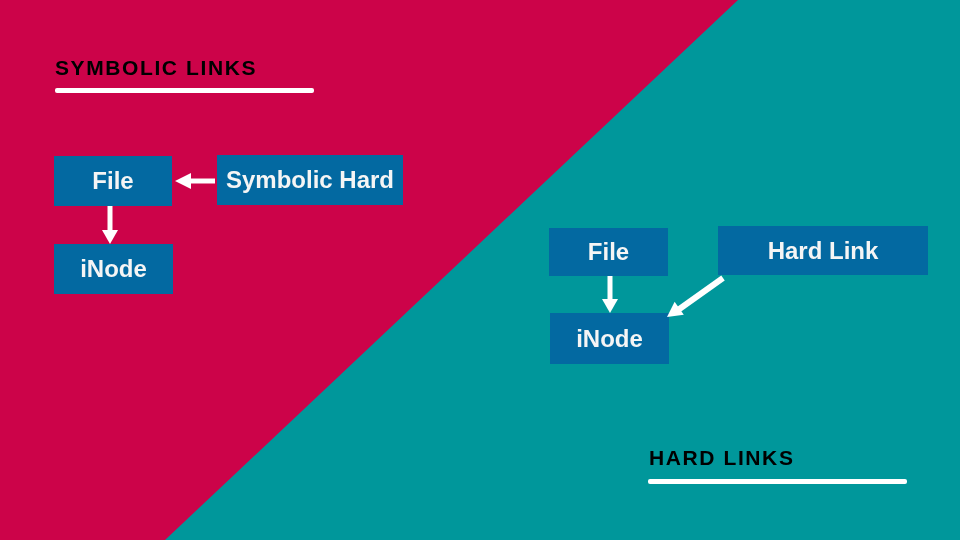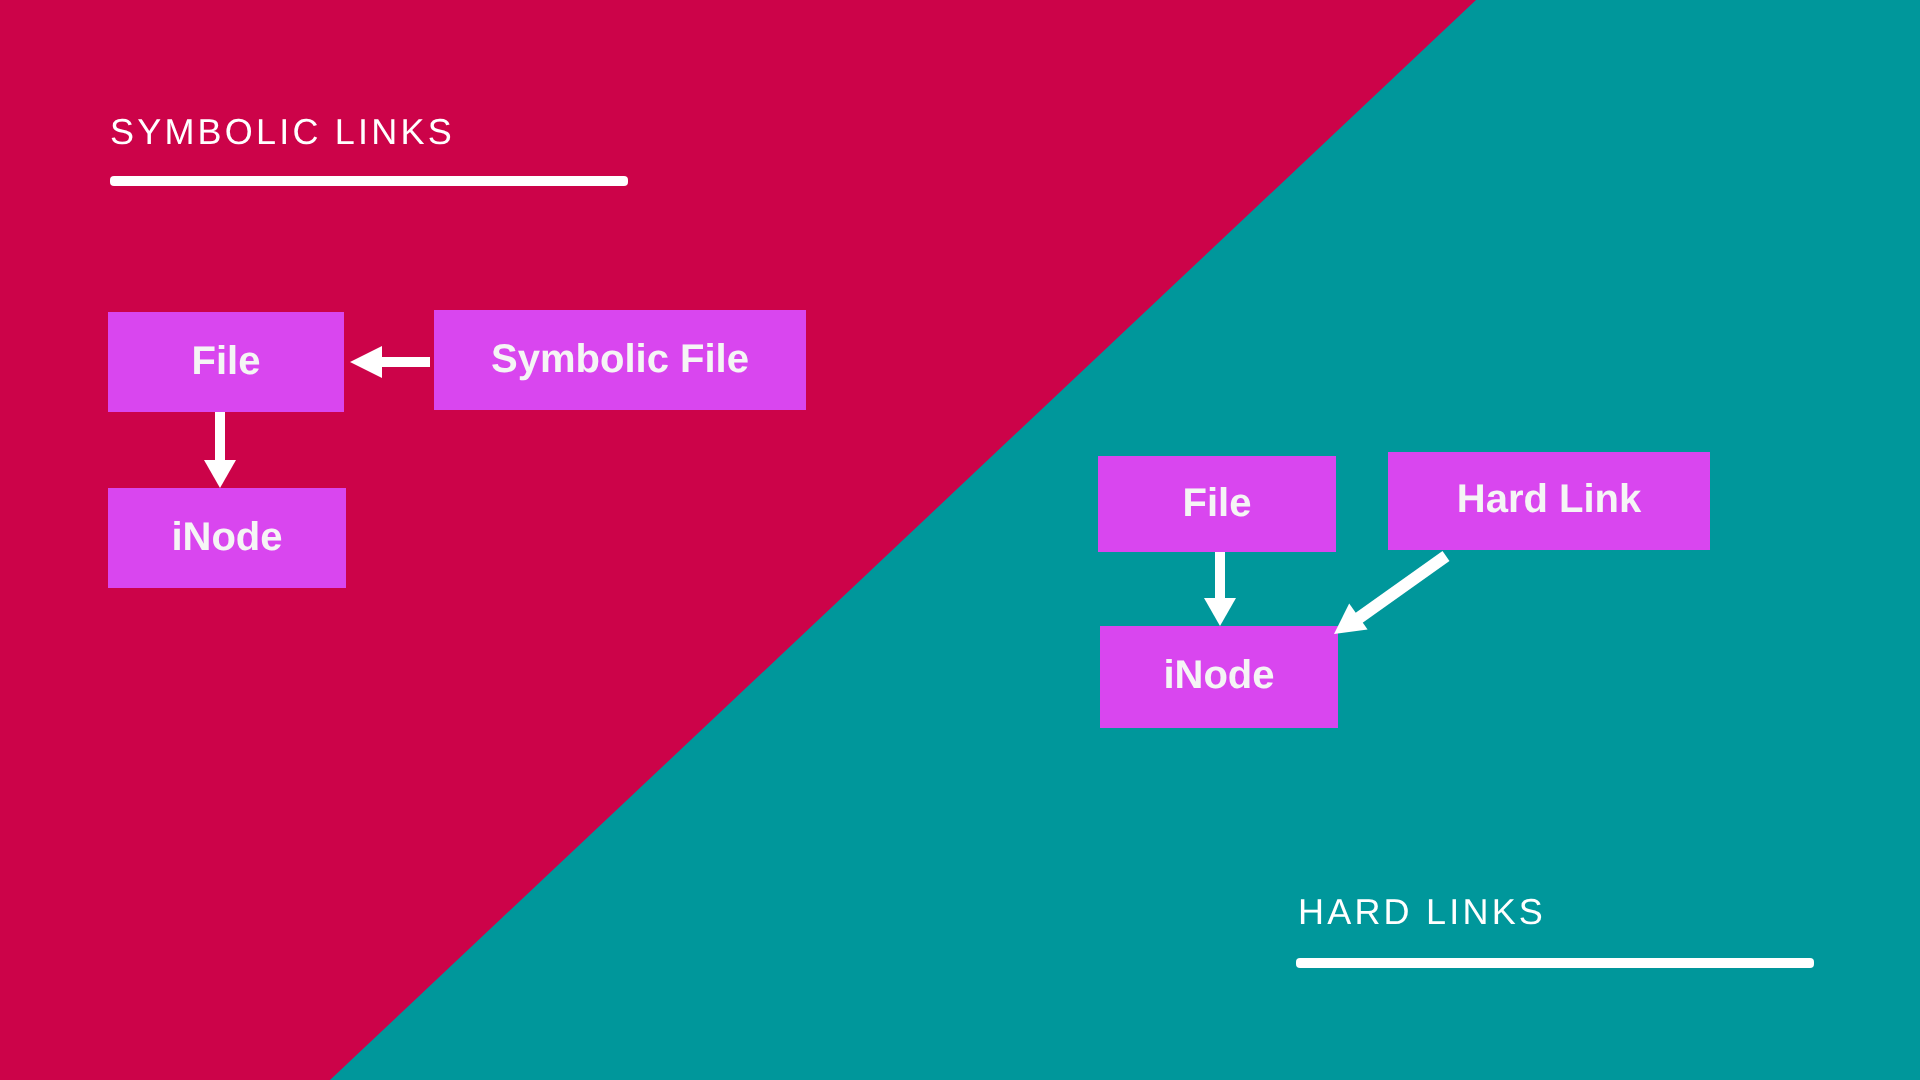--- a/index.html
+++ b/index.html
@@ -10,72 +10,72 @@
     background: #CC0349;
     font-family: "Liberation Sans", sans-serif;
   }
   .teal-layer {
     position: absolute; inset: 0;
     background: #00979B;
     clip-path: polygon(738px 0px, 960px 0px, 960px 540px, 165px 540px);
   }
   .section-title {
     position: absolute;
-    color: #ffffff;
-    font-size: 18px;
-    font-weight: normal;
+    color: #000000;
+    font-size: 21px;
+    font-weight: bold;
     letter-spacing: 1.6px;
     white-space: nowrap;
   }
   .title-rule {
     position: absolute;
     background: #FFFFFF;
     height: 5px;
     border-radius: 2px;
   }
   .node {
     position: absolute;
-    background: #d946ef;
+    background: #0369a1;
     color: #F5F5F5;
     display: flex;
     align-items: center;
     justify-content: center;
-    font-size: 20px;
+    font-size: 24px;
     font-weight: bold;
     white-space: nowrap;
   }
   #sym-title  { left: 55px;  top: 56px;  }
   #sym-rule   { left: 55px;  top: 88px;  width: 259px; }
   #hard-title { left: 649px; top: 446px; text-align: right; }
   #hard-rule  { left: 648px; top: 479px; width: 259px; }
 
   #sym-file   { left: 54px;  top: 156px; width: 118px; height: 50px; }
   #sym-link   { left: 217px; top: 155px; width: 186px; height: 50px; }
   #sym-inode  { left: 54px;  top: 244px; width: 119px; height: 50px; }
   #hard-file  { left: 549px; top: 228px; width: 119px; height: 48px; }
-  #hard-link  { left: 694px; top: 226px; width: 161px; height: 49px; }
+  #hard-link  { left: 718px; top: 226px; width: 210px; height: 49px; }
   #hard-inode { left: 550px; top: 313px; width: 119px; height: 51px; }
 
   #arrow-overlay {
     position: absolute; inset: 0;
     pointer-events: none;
   }
 </style>
 </head>
 <body>
 
 <div>
 
   <div class="teal-layer"></div>
 
   <div class="section-title" id="sym-title">SYMBOLIC LINKS</div>
   <div class="title-rule" id="sym-rule"></div>
 
   <div class="node" id="sym-file">File</div>
-  <div class="node" id="sym-link">Symbolic File</div>
+  <div class="node" id="sym-link">Symbolic Hard</div>
   <div class="node" id="sym-inode">iNode</div>
 
   <div class="section-title" id="hard-title">HARD LINKS</div>
   <div class="title-rule" id="hard-rule"></div>
 
   <div class="node" id="hard-file">File</div>
   <div class="node" id="hard-link">Hard Link</div>
   <div class="node" id="hard-inode">iNode</div>
 
   <svg id="arrow-overlay" width="960" height="540" viewBox="0 0 960 540">

